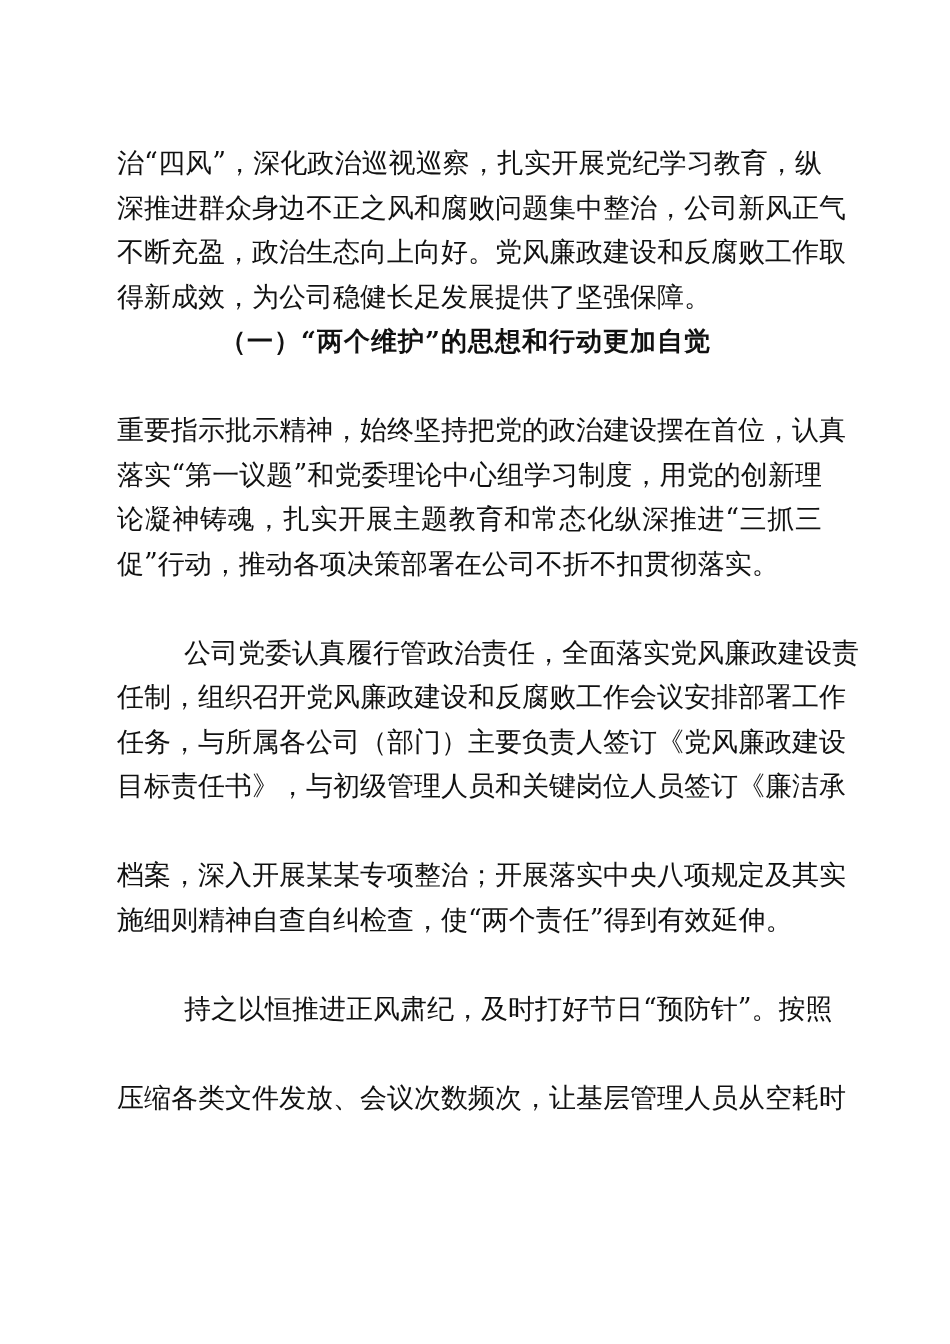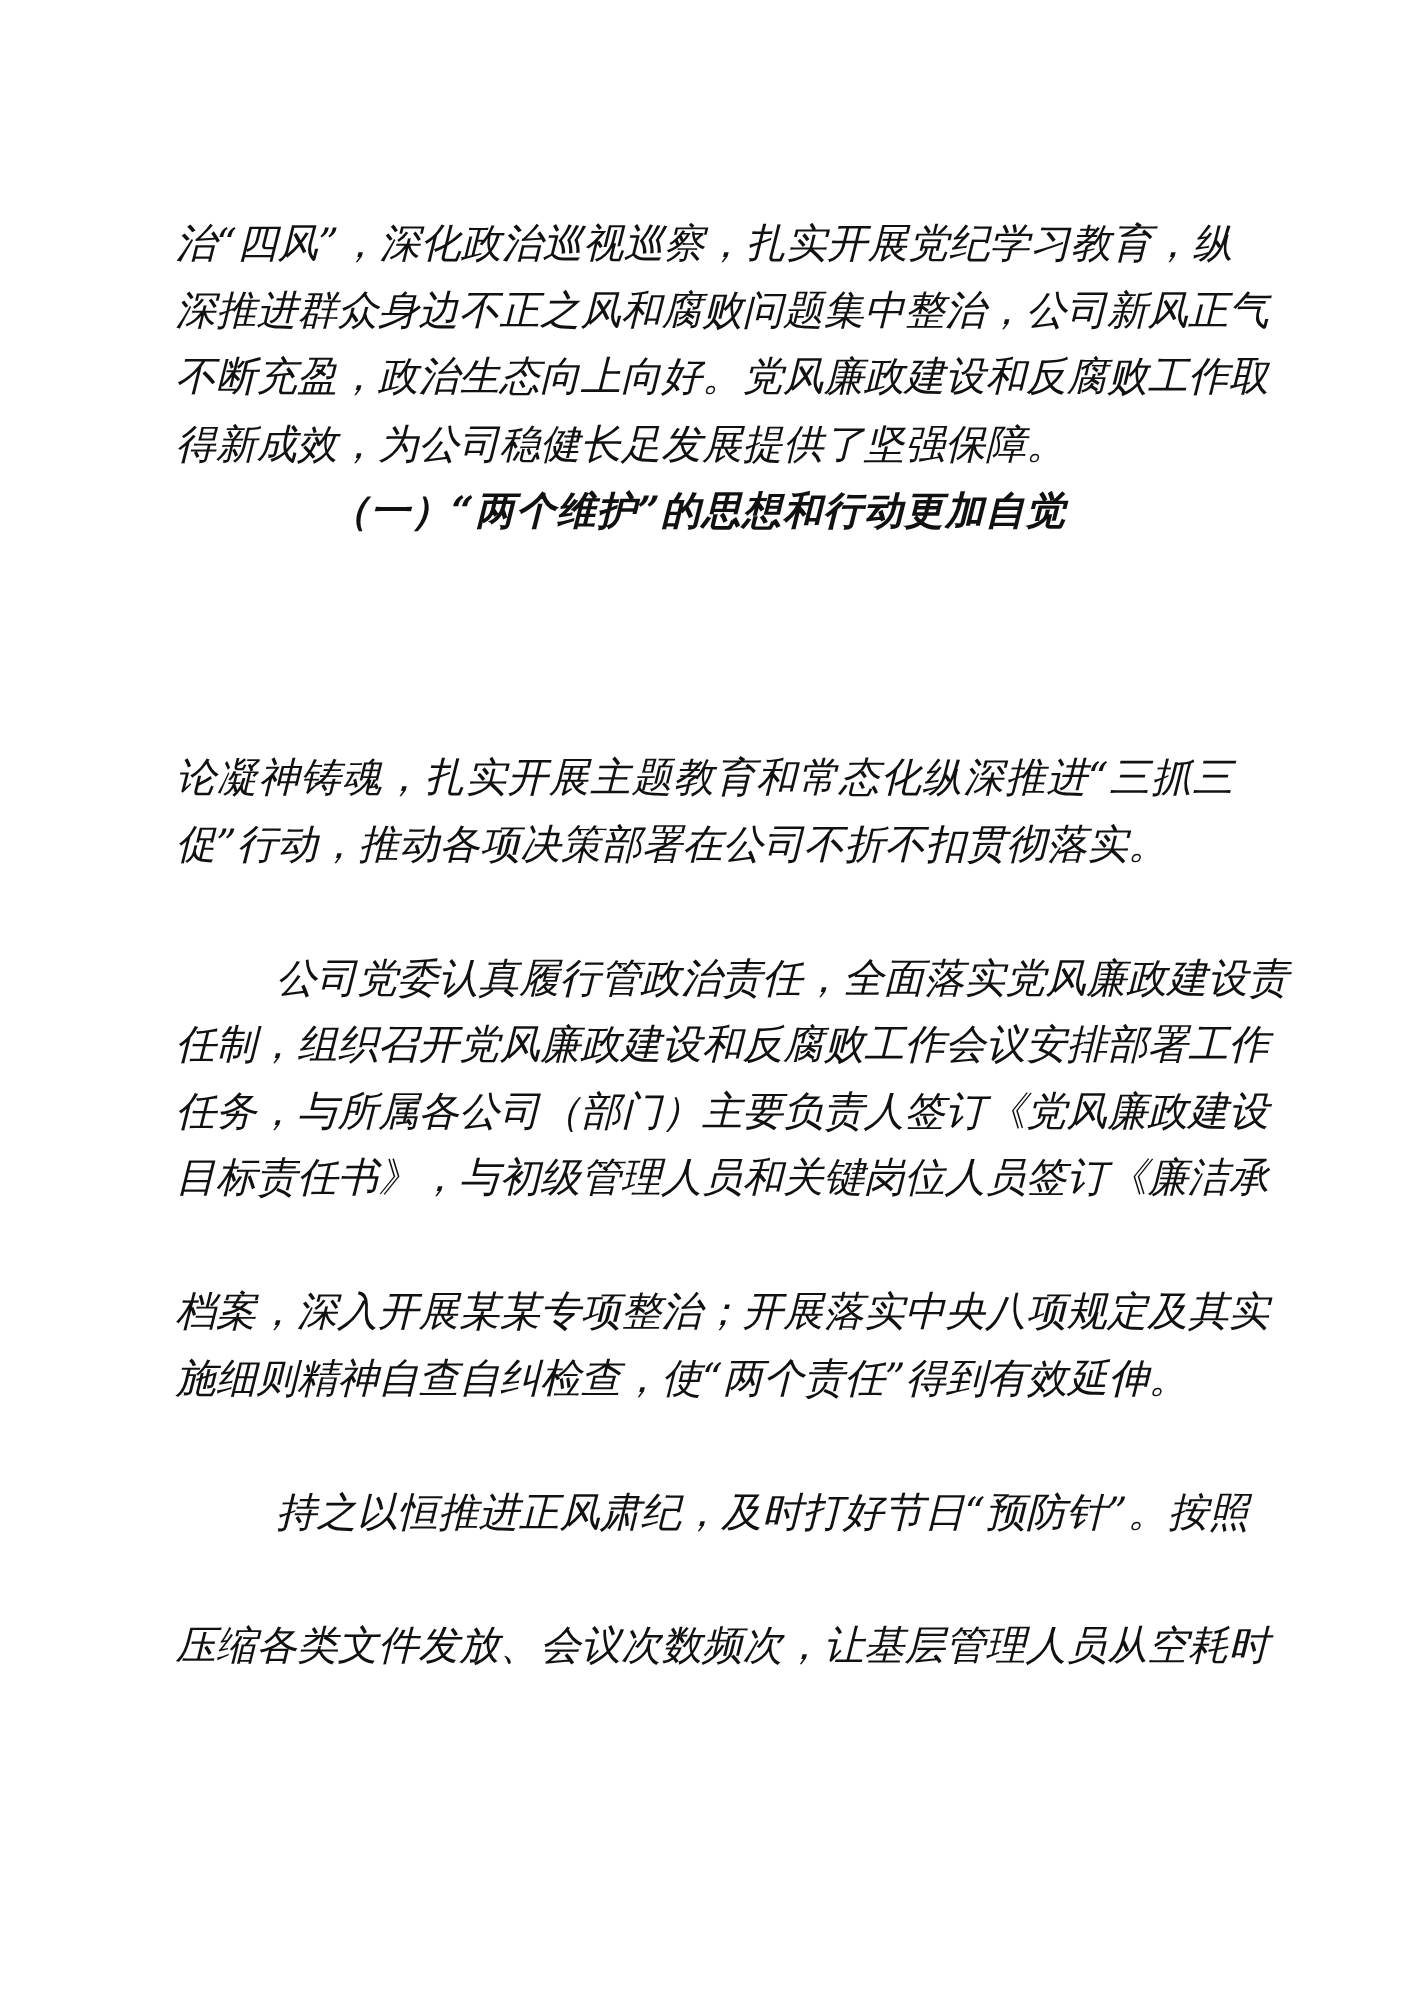--- a/index.html
+++ b/index.html
@@ -28,21 +28,20 @@
     left: 117px;
     width: 705px;
     height: 44px;
     line-height: 44px;
     font-size: 27px;
     white-space: nowrap;
     text-align: justify;
     text-align-last: justify;
     font-weight: 300;
     letter-spacing: 0;
-    font-style: italic;
   }
   .line.last {
     text-align-last: left;
   }
   .line.indent {
     left: 184px;
     width: 638px;
   }
   .line.heading {
     left: 184px;
@@ -58,20 +57,22 @@
 <body>
 
 <div class="page">
   <div class="line" style="top:141px">治“四风”，深化政治巡视巡察，扎实开展党纪学习教育，纵</div>
   <div class="line" style="top:186px">深推进群众身边不正之风和腐败问题集中整治，公司新风正气</div>
   <div class="line" style="top:230px">不断充盈，政治生态向上向好。党风廉政建设和反腐败工作取</div>
   <div class="line last" style="top:275px">得新成效，为公司稳健长足发展提供了坚强保障。</div>
 
   <div class="line heading" style="top:319px">（一）“两个维护”的思想和行动更加自觉</div>
 
+  <div class="line" style="top:408px">重要指示批示精神，始终坚持把党的政治建设摆在首位，认真</div>
+  <div class="line" style="top:453px">落实“第一议题”和党委理论中心组学习制度，用党的创新理</div>
   <div class="line" style="top:497px">论凝神铸魂，扎实开展主题教育和常态化纵深推进“三抓三</div>
   <div class="line last" style="top:542px">促”行动，推动各项决策部署在公司不折不扣贯彻落实。</div>
 
 
   <div class="line indent" style="top:631px">公司党委认真履行管政治责任，全面落实党风廉政建设责</div>
   <div class="line" style="top:675px">任制，组织召开党风廉政建设和反腐败工作会议安排部署工作</div>
   <div class="line" style="top:720px">任务，与所属各公司（部门）主要负责人签订《党风廉政建设</div>
   <div class="line" style="top:764px">目标责任书》，与初级管理人员和关键岗位人员签订《廉洁承</div>
   <div class="line" style="top:853px">档案，深入开展某某专项整治；开展落实中央八项规定及其实</div>
   <div class="line last" style="top:898px">施细则精神自查自纠检查，使“两个责任”得到有效延伸。</div>

